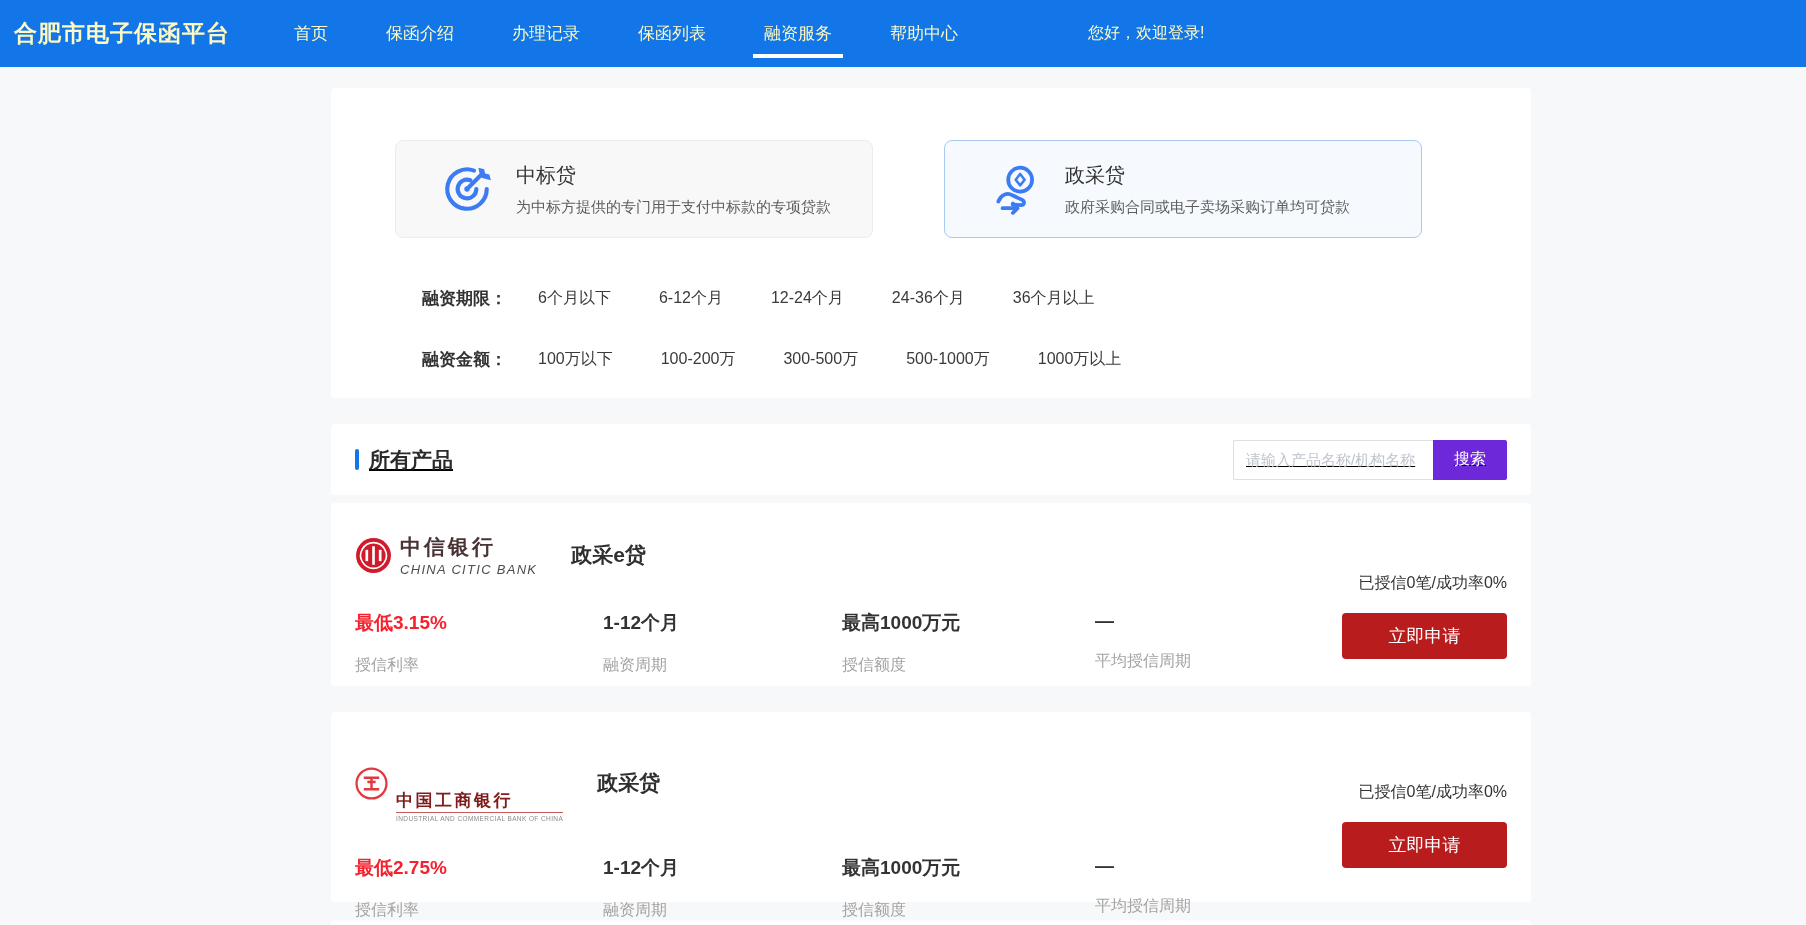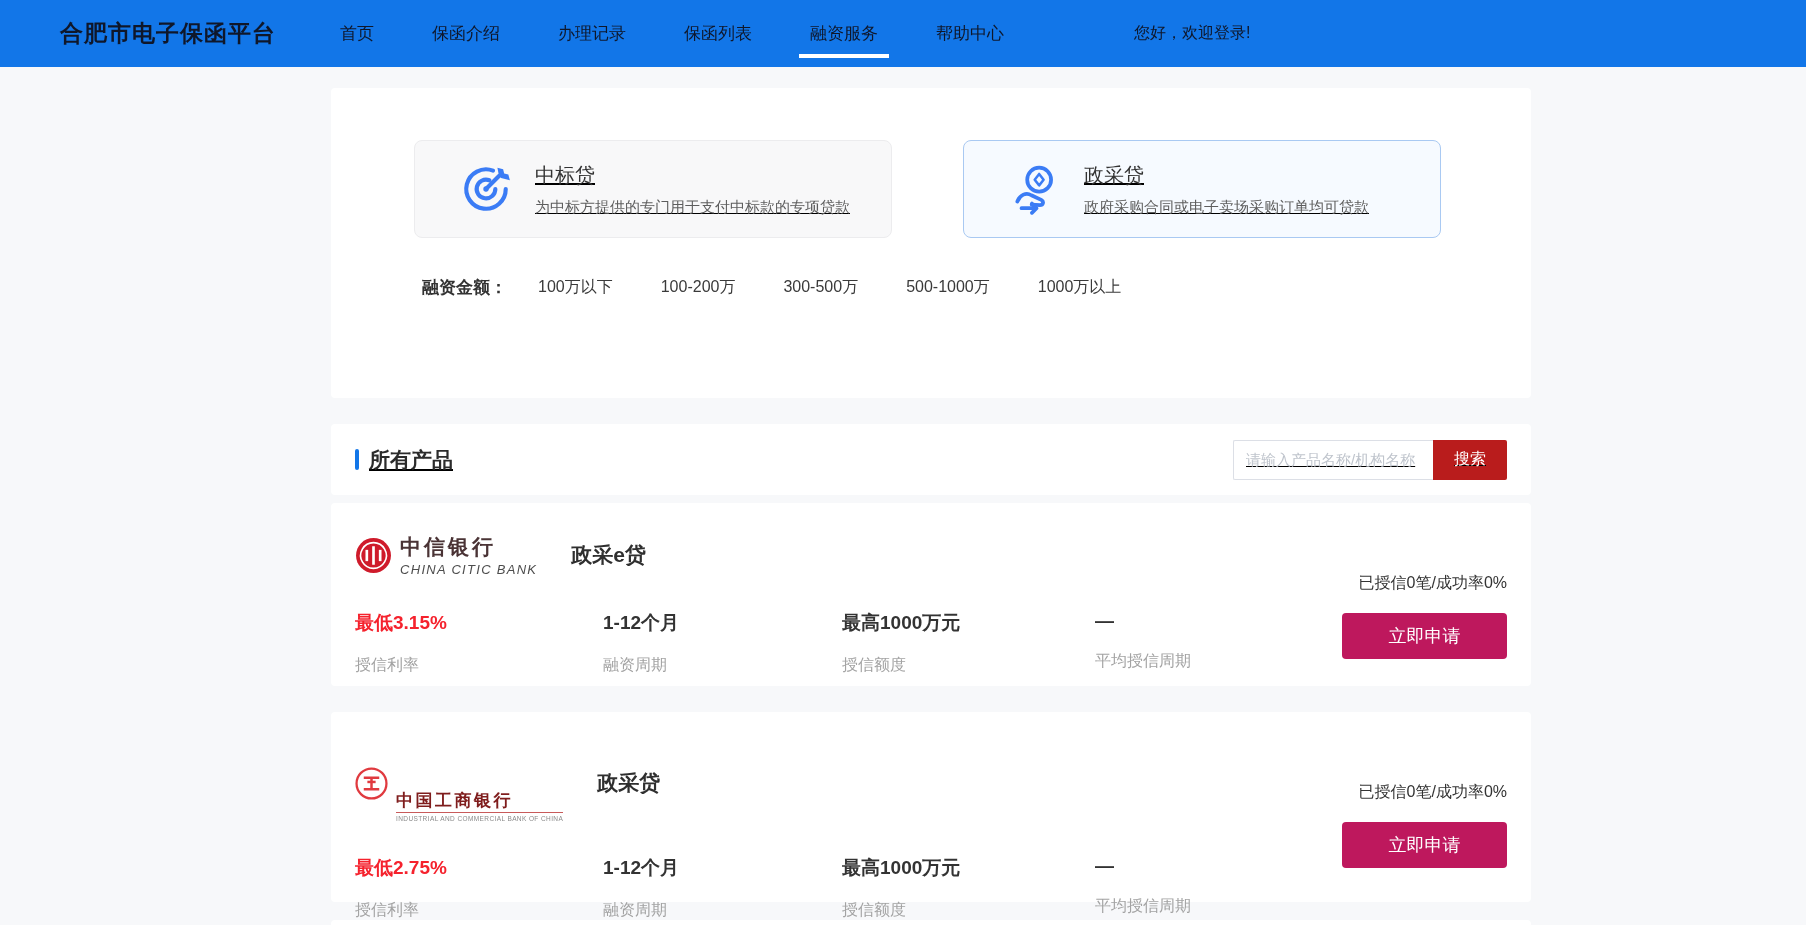--- a/index.html
+++ b/index.html
@@ -1,35 +1,35 @@
 <!DOCTYPE html>
 <html><head>
 <meta charset="utf-8">
 <style>
   * { margin:0; padding:0; box-sizing:border-box; }
   html,body { width:1806px; height:925px; overflow:hidden;
     font-family:"Liberation Sans","DejaVu Sans",sans-serif; background:#f7f8fa; }
 
   
-  .header { height:67px; background:#1276e8; display:flex; align-items:center; color:#0f172a;padding-left:46px; }
+  .header { height:67px; background:#1276e8; display:flex; align-items:center; color:#fef9c3; }
   .brand { font-size:23px; font-weight:bold; margin-left:14px; letter-spacing:1px; white-space:nowrap; }
   .nav { display:flex; margin-left:64px; height:67px; }
   .nav-item { position:relative; display:flex; align-items:center; height:67px;
     margin-right:58px; font-size:17px; cursor:pointer; white-space:nowrap; }
   .nav-item.active::after { content:""; position:absolute; left:50%; transform:translateX(-50%);
     bottom:9px; width:90px; height:4px; background:#ffffff; }
   .greeting { margin-left:72px; font-size:16px; white-space:nowrap; cursor:pointer; }
 
   
   .container { width:1200px; margin-left:331px; }
   .panel { background:#ffffff; border-radius:4px; }
 
   
   .panel-top { margin-top:21px; height:310px; padding-top:52px; }
-  .loan-cards { display:flex; margin-left:83px;text-decoration:underline; }
+  .loan-cards { display:flex; margin-left:64px; }
   .loan-card { width:478px; height:98px; border-radius:8px; display:flex; align-items:center;
     padding-left:44px; cursor:pointer; background:#f8f8f9; border:1px solid #ececee; }
   .loan-card + .loan-card { margin-left:71px; }
   .loan-card.selected { background:#f6faff; border:1px solid #a9c9f2; }
   .loan-icon { width:54px; height:54px; flex:0 0 54px; margin-right:22px; }
   .loan-title { font-size:20px; color:#333; font-weight:500; margin-bottom:9px; }
   .loan-desc { font-size:15px; color:#5d5d5d; }
 
   .filter-row { display:flex; align-items:center; margin-left:91px; margin-top:38px; }
   .filter-row.first { margin-top:49px; }
@@ -38,21 +38,21 @@
 
   
   .panel-products-head { margin-top:26px; height:71px; display:flex; align-items:center; padding:0 24px;text-decoration:underline; }
   .accent-bar { width:4px; height:21px; background:#1276e8; border-radius:2px; margin-right:10px; }
   .products-title { font-size:21px; font-weight:bold; color:#2b2b2b; }
   .search-wrap { margin-left:auto; display:flex; }
   .search-input { width:200px; height:40px; border:1px solid #dcdfe6; border-right:none;
     border-radius:2px 0 0 2px; padding:4px 12px; font-size:15px; color:#333; outline:none;
     font-family:"Liberation Sans","DejaVu Sans",sans-serif; }
   .search-input::placeholder { color:#bfc4cc; }
-  .search-btn { width:74px; height:40px; background:#b91c1c; color:#fff; border:none;
+  .search-btn { width:74px; height:40px; background:#6d28d9; color:#fff; border:none;
     font-size:16px; border-radius:0 2px 2px 0; cursor:pointer;
     font-family:"Liberation Sans","DejaVu Sans",sans-serif; }
 
   
   .product-card { position:relative; padding-left:24px; }
   .product-card.one { margin-top:8px; height:183px; padding-top:30px; }
   .product-card.two { margin-top:26px; height:190px; padding-top:32px; }
   .bank-row { display:flex; align-items:center; }
   .bank-logo-wrap { display:flex; align-items:center; }
   .bank-text { margin-left:8px; }
@@ -66,21 +66,21 @@
   .product-name { font-size:21px; font-weight:bold; color:#2f2f2f; margin-left:34px; }
   .stats-row { display:flex; margin-top:33px; }
   .stat-col { display:flex; flex-direction:column; }
   .stat-col.c1 { width:248px; } .stat-col.c2 { width:239px; }
   .stat-col.c3 { width:253px; } .stat-col.c4 { width:240px; }
   .stat-value { font-size:19px; font-weight:bold; color:#333; }
   .stat-value.red { color:#f5222d; }
   .stat-label { font-size:16px; color:#a3a3a3; margin-top:19px; }
   .card-right { position:absolute; right:24px; top:70px; width:220px; text-align:right; }
   .credit-info { font-size:16px; color:#333; }
-  .apply-btn { margin-top:19px; width:165px; height:46px; background:#be185d; color:#fff;
+  .apply-btn { margin-top:19px; width:165px; height:46px; background:#b91c1c; color:#fff;
     border:none; border-radius:4px; font-size:18px; cursor:pointer;
     font-family:"Liberation Sans","DejaVu Sans",sans-serif; }
 
   .panel-sliver { margin-top:18px; height:5px; border-radius:4px 4px 0 0; }
 </style>
 </head>
 <body>
 
 <div class="header">
   <div class="brand">合肥市电子保函平台</div>
@@ -125,20 +125,28 @@
             <path d="M13 44.5h14.5m0 0l-4.5-4.5m4.5 4.5l-4.5 4.5" stroke="#3b7cf5" stroke-width="3.6" stroke-linecap="round" stroke-linejoin="round"></path>
           </svg>
         </span>
         <div>
           <div class="loan-title">政采贷</div>
           <div class="loan-desc">政府采购合同或电子卖场采购订单均可贷款</div>
         </div>
       </div>
     </div>
 
+    <div class="filter-row first">
+      <span class="filter-label">融资期限：</span>
+      <span class="filter-option">6个月以下</span>
+      <span class="filter-option">6-12个月</span>
+      <span class="filter-option">12-24个月</span>
+      <span class="filter-option">24-36个月</span>
+      <span class="filter-option">36个月以上</span>
+    </div>
 
     <div class="filter-row">
       <span class="filter-label">融资金额：</span>
       <span class="filter-option">100万以下</span>
       <span class="filter-option">100-200万</span>
       <span class="filter-option">300-500万</span>
       <span class="filter-option">500-1000万</span>
       <span class="filter-option">1000万以上</span>
     </div>
   </div>

